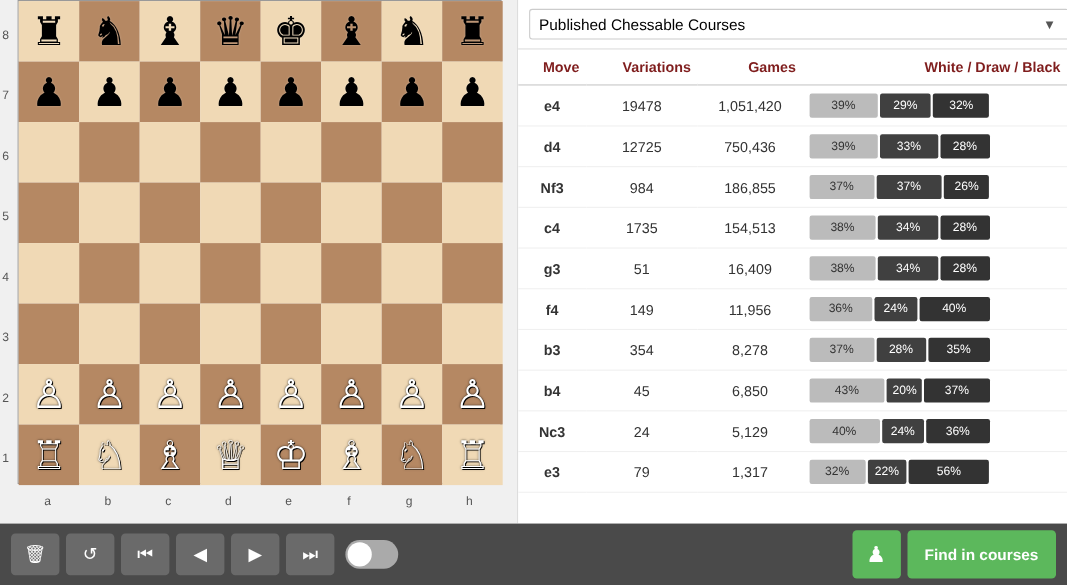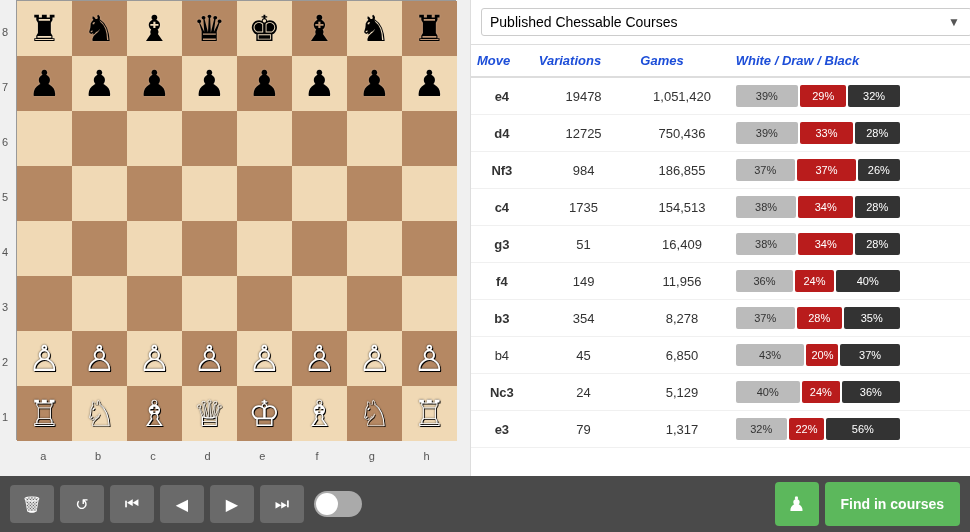--- a/index.html
+++ b/index.html
@@ -19,28 +19,28 @@
 
     
     .right-panel { flex: 1; display: flex; flex-direction: column; background: #fff; border-left: 1px solid #ddd; overflow: hidden; }
 
     .dropdown-bar { padding: 8px 10px; border-bottom: 1px solid #ddd; display: flex; align-items: center; justify-content: center; }
     .dropdown-select { flex: 1; padding: 5px 8px; font-size: 14px; border: 1px solid #ccc; border-radius: 3px; background: #fff; appearance: none; -webkit-appearance: none; cursor: pointer; }
     .dropdown-arrow { margin-left: -24px; pointer-events: none; font-size: 12px; color: #555; }
 
     .table-container { flex: 1; overflow-y: auto; overflow-x: hidden; }
     table { width: 100%; border-collapse: collapse; font-size: 13px; }
-    thead th { padding: 8px 6px; text-align: left; font-weight: bold; color: #1d4ed8; border-bottom: 2px solid #ddd; background: #fff; position: sticky; top: 0; z-index: 1; font-style: italic; }
+    thead th { padding: 8px 6px; text-align: right; font-weight: bold; color: #7f1d1d; border-bottom: 2px solid #ddd; background: #fff; position: sticky; top: 0; z-index: 1; }
     tbody tr { border-bottom: 1px solid #f0f0f0; }
     tbody td { padding: 7px 6px; text-align: center; color: #333; }
 
     .bar-cell { display: flex; align-items: center; gap: 2px; }
     .bar-segment { height: 22px; display: flex; align-items: center; justify-content: center; font-size: 11px; font-weight: normal; color: #fff; border-radius: 2px; }
     .bar-white { background: #bbb; color: #333; }
-    .bar-draw { background: #b91c1c; }
+    .bar-draw { background: #404040; }
     .bar-black { background: #333; }
 
     
     .bottom-toolbar { height: 56px; background: #4a4a4a; display: flex; align-items: center; padding: 0 10px; gap: 6px; }
     .toolbar-btn { height: 38px; min-width: 44px; background: #6a6a6a; border: none; border-radius: 4px; color: #fff; font-size: 16px; cursor: pointer; display: flex; align-items: center; justify-content: center; }
     .toggle-switch { width: 48px; height: 26px; background: #aaa; border-radius: 13px; position: relative; cursor: pointer; margin: 0 4px; }
     .toggle-knob { width: 22px; height: 22px; background: #fff; border-radius: 50%; position: absolute; top: 2px; left: 2px; transition: left 0.2s; }
     .spacer { flex: 1; }
     .green-btn { height: 44px; background: #5cb85c; border: none; border-radius: 4px; color: #fff; font-size: 14px; font-weight: bold; cursor: pointer; padding: 0 16px; white-space: nowrap; }
     .icon-btn { height: 44px; width: 44px; background: #5cb85c; border: none; border-radius: 4px; color: #fff; font-size: 20px; cursor: pointer; display: flex; align-items: center; justify-content: center; }
@@ -242,21 +242,21 @@
       <td>8,278</td>
       <td>
         <div class="bar-cell">
           <div class="bar-segment bar-white" style="width:59.2px">37%</div>
           <div class="bar-segment bar-draw" style="width:44.800000000000004px">28%</div>
           <div class="bar-segment bar-black" style="width:56px">35%</div>
         </div>
       </td>
     </tr>
             <tr>
-      <td style="font-weight:normal">b4</td>
+      <td style="font-weight:bold">b4</td>
       <td>45</td>
       <td>6,850</td>
       <td>
         <div class="bar-cell">
           <div class="bar-segment bar-white" style="width:68.8px">43%</div>
           <div class="bar-segment bar-draw" style="width:32px">20%</div>
           <div class="bar-segment bar-black" style="width:59.2px">37%</div>
         </div>
       </td>
     </tr>

